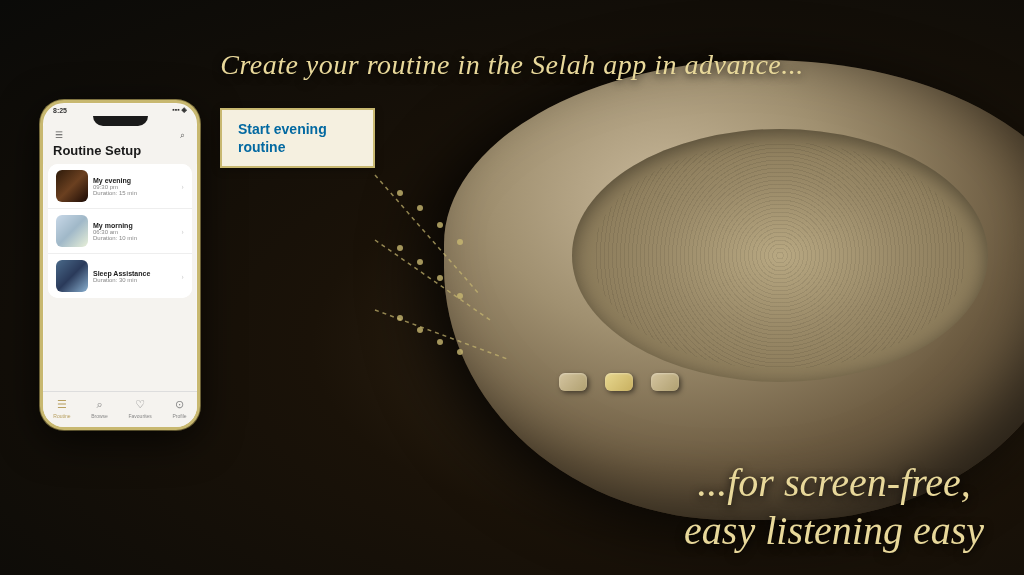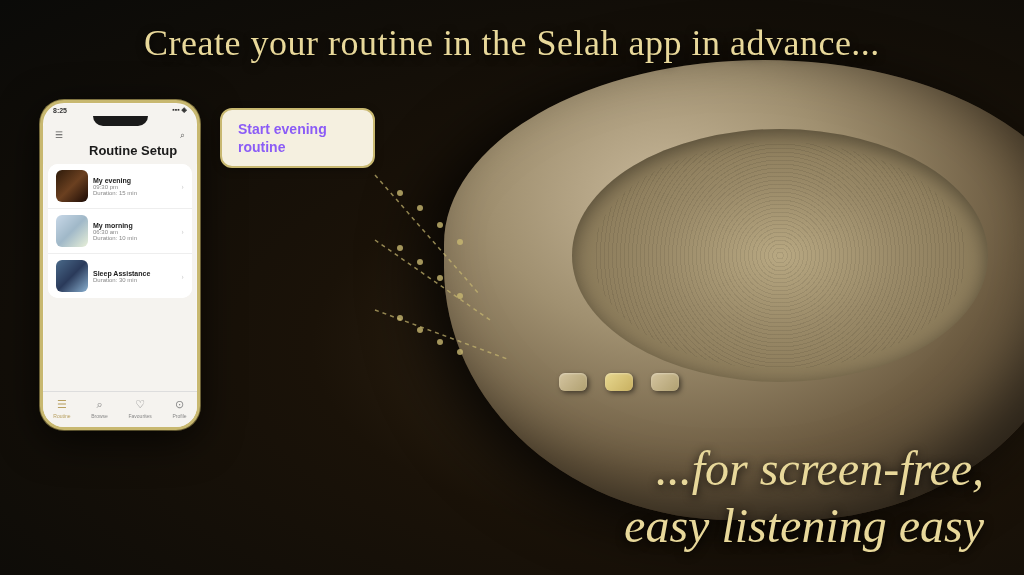--- a/index.html
+++ b/index.html
@@ -82,34 +82,36 @@
       z-index: 4;
       display: flex;
       flex-direction: column;
     }
 
     
     .header {
       text-align: center;
       padding: 22px 20px 10px;
       color: #e8d89a;
-      font-size: 36px;
+      font-size: 28px;
       font-weight: 400;
       letter-spacing: 0.5px;
       text-shadow: 0 2px 8px rgba(0,0,0,0.8);
+      font-style: italic;
+      margin-top: 27px;
     }
 
     
     .footer {
       position: absolute;
       bottom: 20px;
       right: 40px;
-      text-align: right;
+      text-align: center;
       color: #e8d89a;
-      font-size: 48px;
+      font-size: 40px;
       font-weight: 400;
       font-style: italic;
       line-height: 1.2;
       text-shadow: 0 2px 10px rgba(0,0,0,0.9);
     }
 
     
     .phone-container {
       position: absolute;
       left: 40px;
@@ -153,21 +155,20 @@
     .phone-header {
       padding: 4px 10px 6px;
       background: #f5f3ef;
     }
 
     .phone-title {
       font-size: 13px;
       font-weight: 700;
       color: #1a1a1a;
       font-family: -apple-system, sans-serif;
-      margin-left: 36px;
     }
 
     .phone-nav-icons {
       display: flex;
       justify-content: space-between;
       padding: 0 2px;
       margin-bottom: 2px;
     }
 
     .phone-nav-icon {
@@ -284,25 +285,25 @@
       top: 108px;
       z-index: 6;
       display: flex;
       flex-direction: column;
       gap: 4px;
     }
 
     .tooltip {
       background: #f5f0e0;
       border: 2px solid #c8b870;
-      border-radius: 12px;
+      border-radius: 0;
       padding: 10px 16px;
       font-size: 14px;
       font-weight: 600;
-      color: #8b5cf6;
+      color: #0369a1;
       font-family: -apple-system, sans-serif;
       line-height: 1.3;
       max-width: 155px;
       box-shadow: 0 2px 8px rgba(0,0,0,0.3);
     }
 
     
     .connector-svg {
       position: absolute;
       top: 0;

